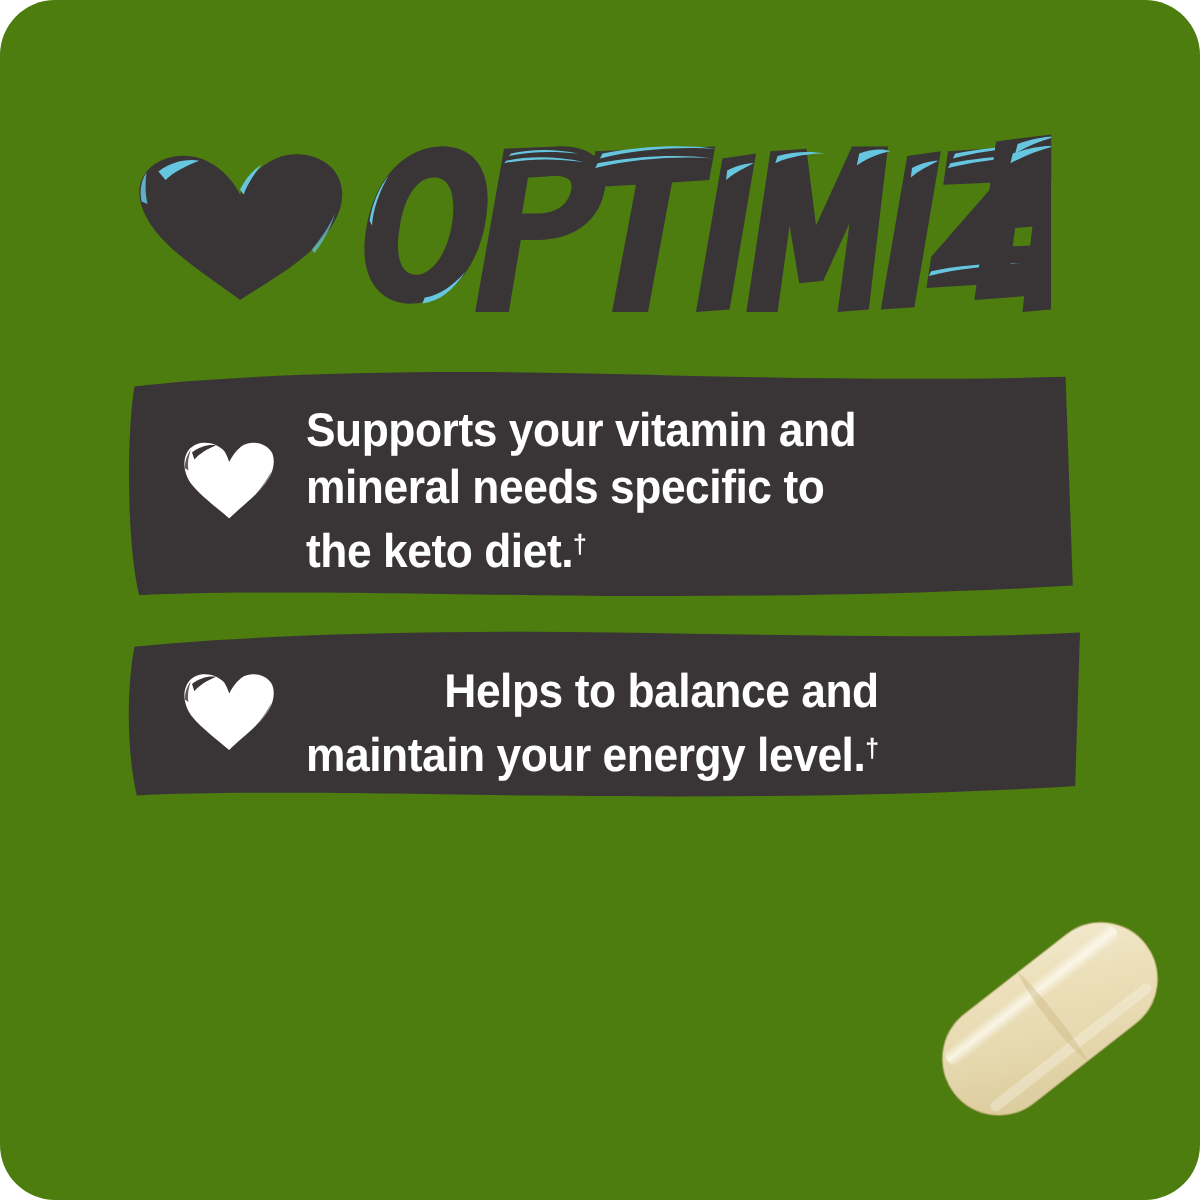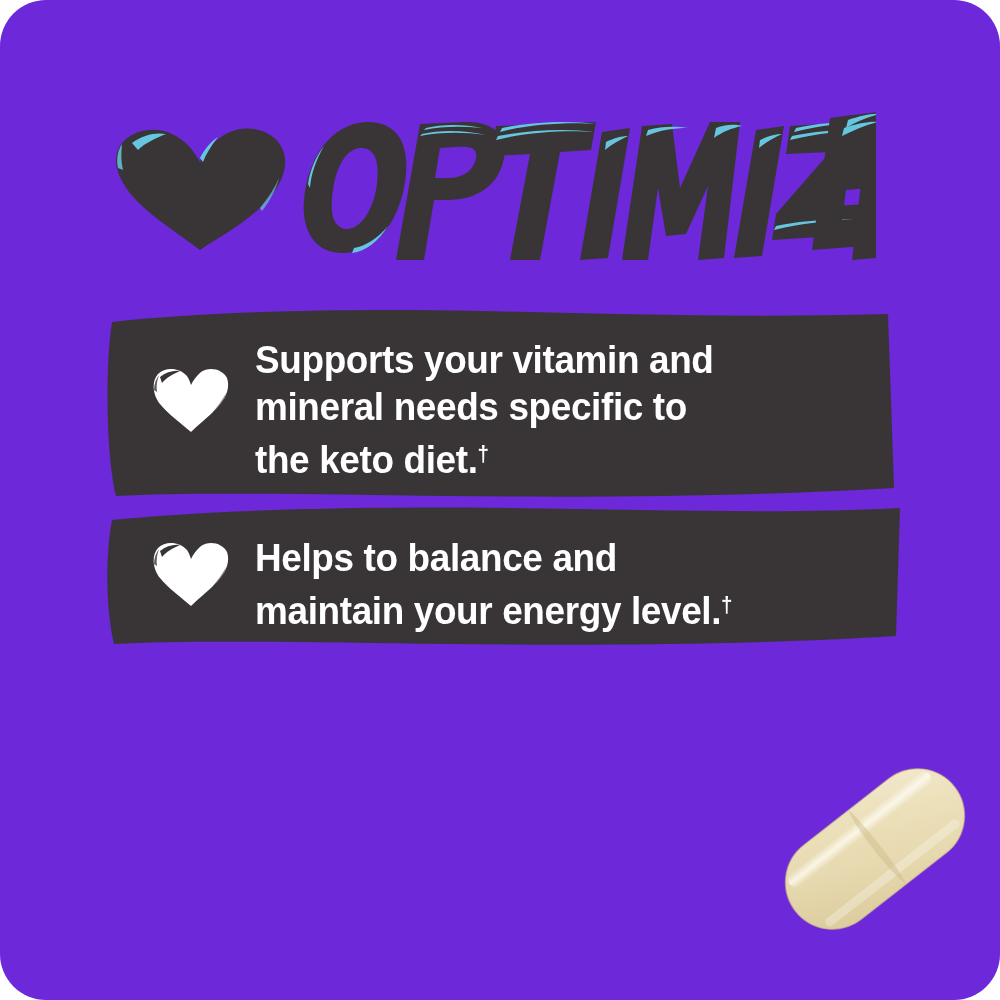--- a/index.html
+++ b/index.html
@@ -69,40 +69,40 @@
     vertical-align:0.52em;
     font-weight:bold;
   }
 
   
   #panel-1 { top:306px; height:196px; }
   #panel-1 .panel-heart { left:152px; top:62px; }
   #panel-1 .panel-text  { left:255px; top:30px; }
 
   
-  #panel-2 { top:502px; height:150px; }
+  #panel-2 { top:521px; height:150px;text-align:right; }
   #panel-2 .panel-heart { left:152px; top:40px; }
   #panel-2 .panel-text  { left:255px; top:32px; }
 
   
   #panel-3 { top:658px; height:190px; }
   #panel-3 .panel-heart { left:152px; top:68px; }
   #panel-3 .panel-text  { left:255px; top:30px; }
 
   
   #capsule {
     position:absolute;
     left:770px; top:742px;
     width:210px; height:215px;
   }
 </style>
 </head>
 <body>
 
-<div id="card" style="background: #6d28d9; border-radius: 46px; padding-left: 28px;">
+<div id="card" style="background: #4d7c0f; border-radius: 46px; padding-left: 28px;">
 
   <div id="headline">
 
     <div id="brand-heart">
       <svg viewBox="0 0 176 122" width="176" height="122" aria-hidden="true">
         <path fill="#393537" d="
           M88 122
           C 70 108, 44 92, 26 74
           C 8 56, -2 34, 8 18
           C 18 2, 44 -3, 62 7

